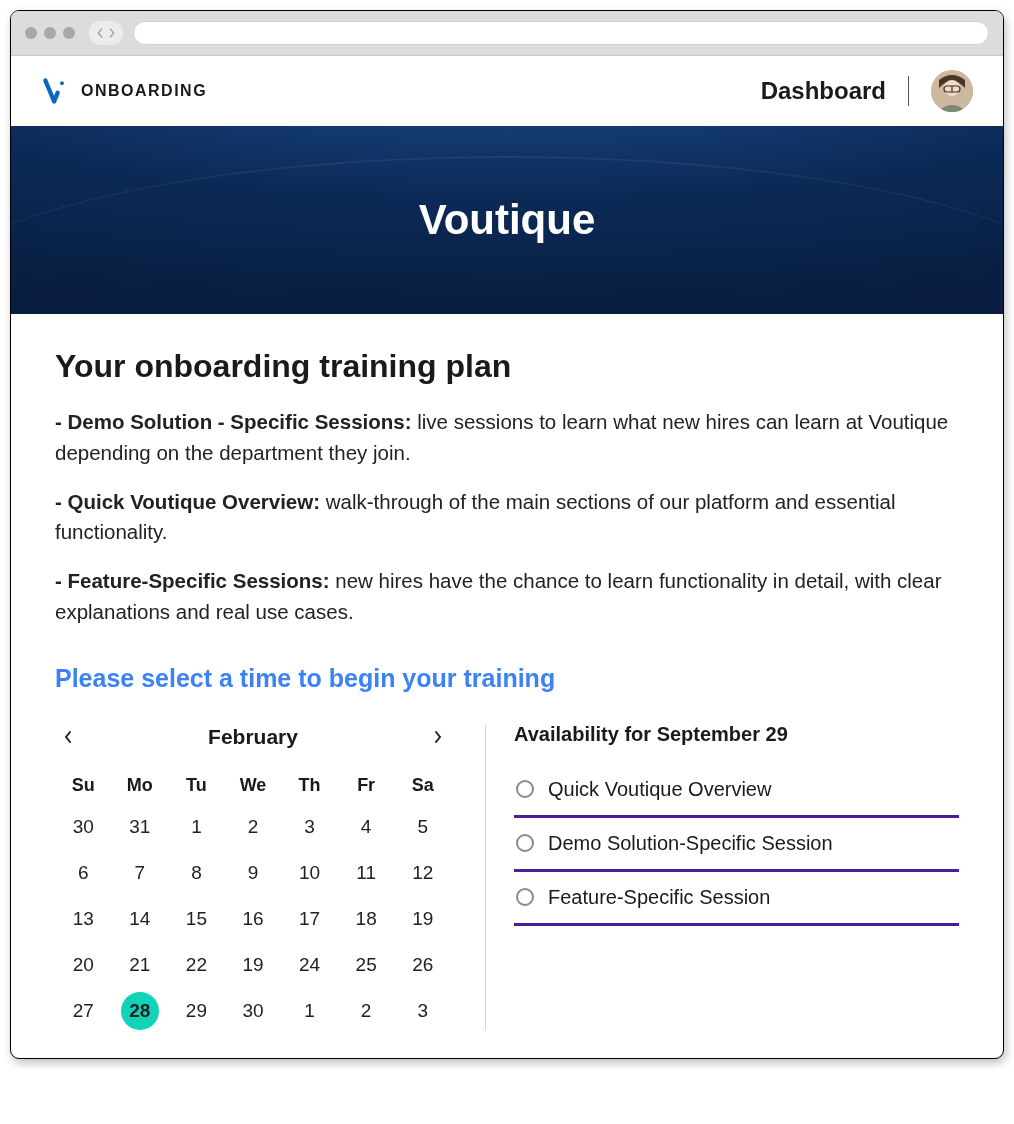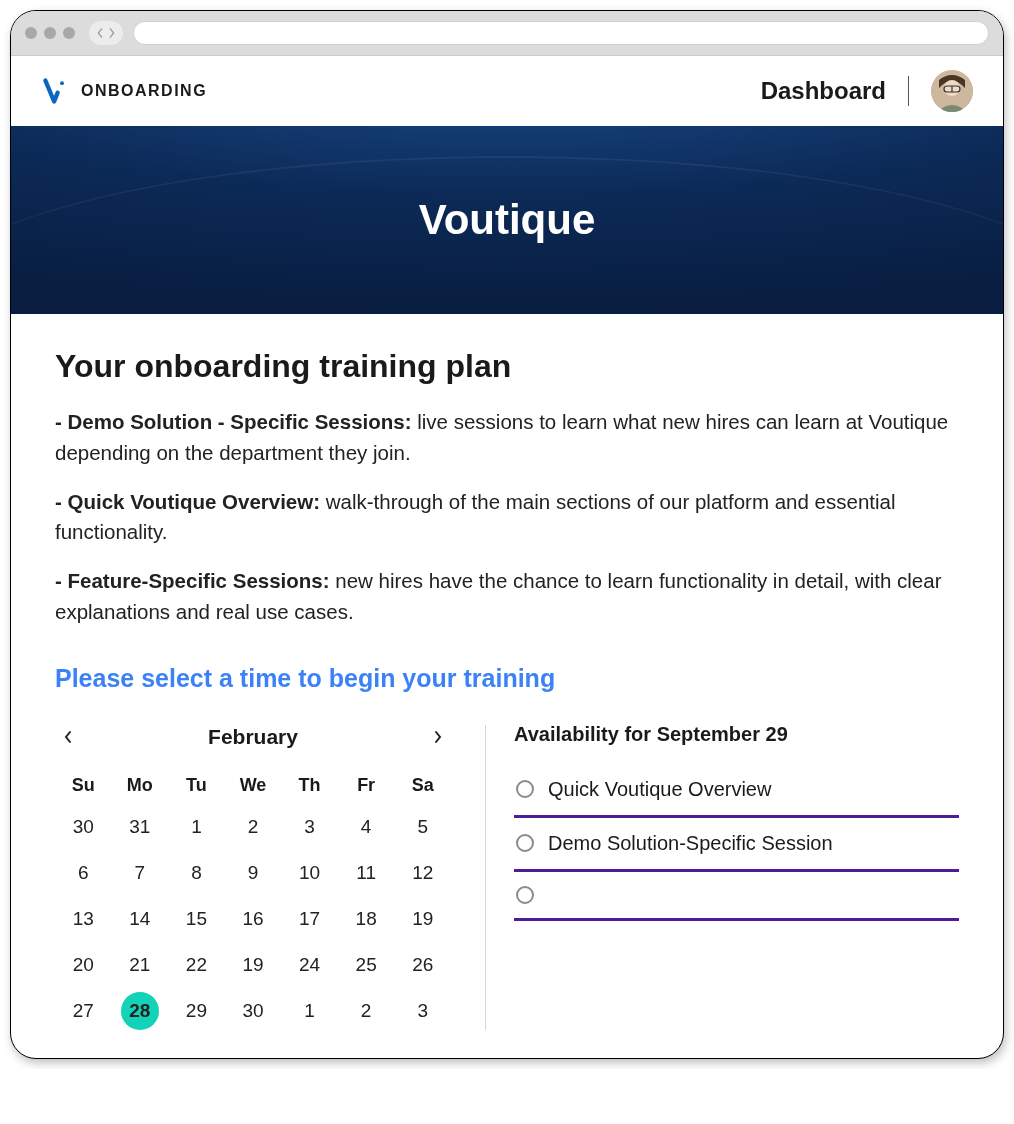--- a/index.html
+++ b/index.html
@@ -7,21 +7,21 @@
     font-family: -apple-system, BlinkMacSystemFont, "Segoe UI", Helvetica, Arial, sans-serif;
     background: #fff;
     color: #1a1a1a;
     display: flex;
     justify-content: center;
     padding: 10px;
   }
   .browser-window {
     width: 994px;
     border: 1px solid #000;
-    border-radius: 26px;
+    border-radius: 9px;
     overflow: hidden;
     box-shadow: 2px 4px 10px rgba(0,0,0,0.25);
     background: #fff;
   }
   .browser-chrome {
     background: #dcdcdc;
     padding: 10px 14px;
     display: flex;
     align-items: center;
     gap: 10px;
@@ -298,19 +298,20 @@
         <div class="option">
           <span class="radio"></span>
           <span>Quick Voutique Overview</span>
         </div>
         <div class="option">
           <span class="radio"></span>
           <span>Demo Solution-Specific Session</span>
         </div>
         <div class="option">
           <span class="radio"></span>
+          <span>Feature-Specific Session</span>
         </div>
       </div>
 
     </div>
   </div>
 
 </div>
 
 </body></html>

